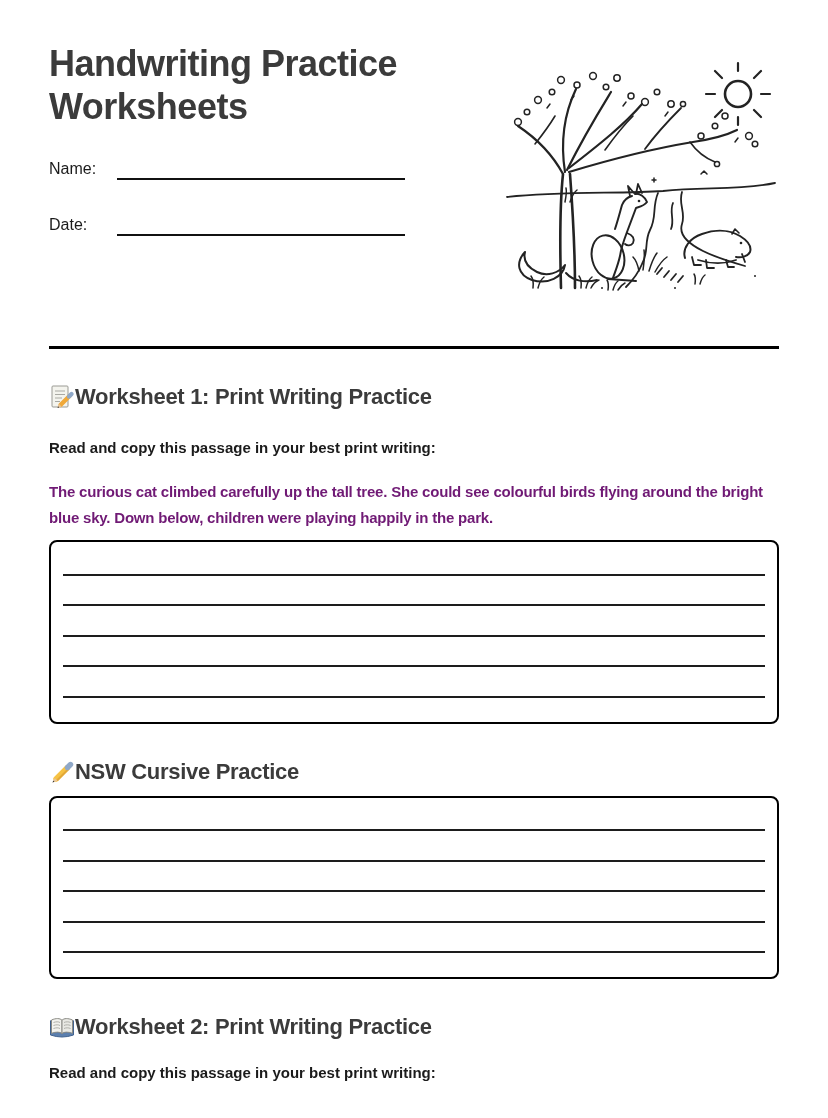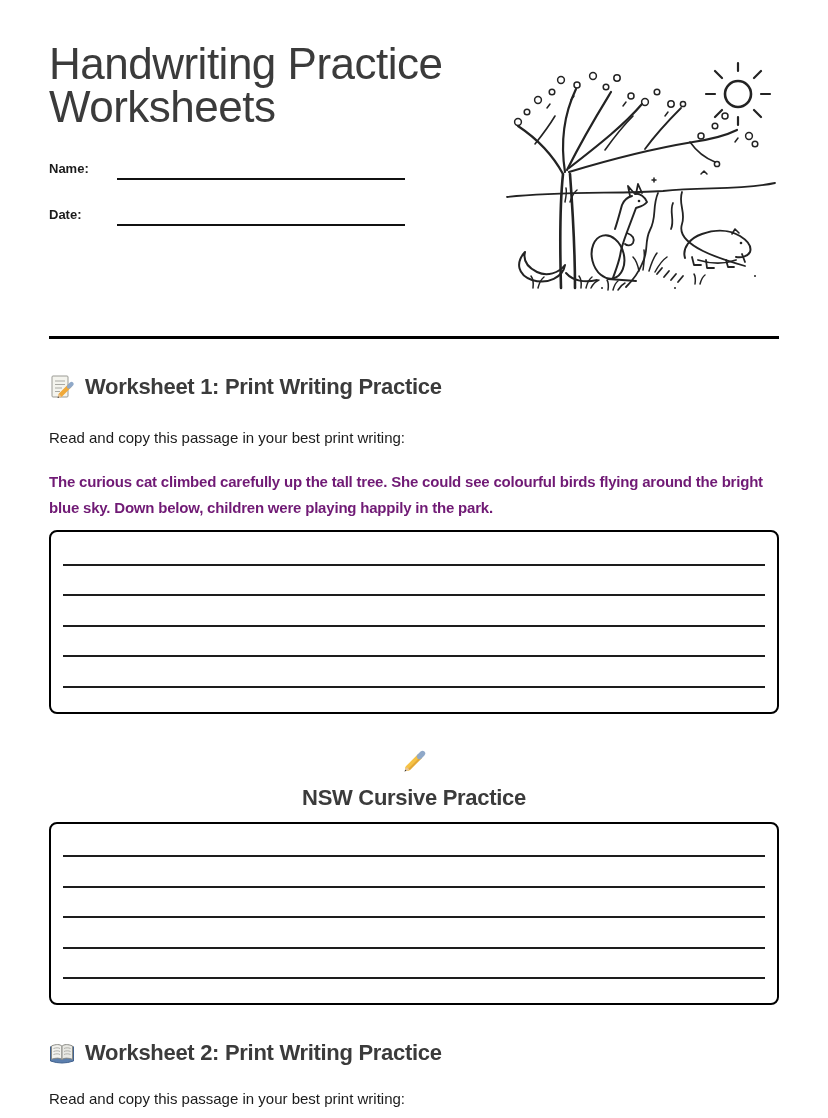--- a/index.html
+++ b/index.html
@@ -12,33 +12,33 @@
     margin: 0 auto;
     background: #ffffff;
     padding: 0 49px;
     overflow: hidden;
     color: #1b1b1b;
   }
   
   .doc-title {
     margin-top: 42px;
     width: 460px;
-    font-size: 44px;
+    font-size: 36px;
     line-height: 43px;
-    font-weight: normal;
+    font-weight: bold;
     color: #3b3b3b;
     letter-spacing: -0.5px;
   }
   .fields { margin-top: 28px; }
   .field-row { display: flex; align-items: flex-end; height: 24px; }
-  .field-row + .field-row { margin-top: 22px; }
+  .field-row + .field-row { margin-top: 32px; }
   .field-label {
     width: 68px;
-    font-size: 13px;
-    font-weight: bold;
+    font-size: 16px;
+    font-weight: normal;
     color: #1b1b1b;
     line-height: 22px;
   }
   .field-line {
     width: 288px;
     border-bottom: 2px solid #111;
     height: 22px;
     font-size: 14px;
   }
   .illustration {
@@ -51,54 +51,53 @@
   
   .rule {
     margin-top: 110px;
     height: 3px;
     background: #000;
     border: none;
   }
   h2.section-heading {
     display: flex;
     align-items: center;
-    gap: 10px;
     margin-top: 34px;
     font-size: 22px;
     line-height: 28px;
     font-weight: bold;
     color: #3b3b3b;
     letter-spacing: -0.3px;
   }
   h2.section-heading .emoji { flex: 0 0 auto; display: inline-flex; }
   .instruction {
     margin-top: 27px;
     font-size: 15px;
     line-height: 20px;
-    font-weight: normal;
+    font-weight: bold;
     color: #1b1b1b;
   }
   .passage {
     margin-top: 21px;
     font-size: 15px;
     line-height: 25.5px;
     font-weight: bold;
     color: #701a75;
     letter-spacing: -0.2px;
   }
   
   .write-box {
     margin-top: 10px;
     border: 2.5px solid #000;
     border-radius: 8px;
     padding: 3px 12px 24px 12px;
     background: #fff;
   }
   .write-line { height: 30.5px; border-bottom: 2px solid #1d1d1d; }
-  .mt26 { margin-top: 26px; flex-direction: column; }
+  .mt26 { margin-top: 26px; }
   .mt27 { margin-top: 27px; text-align: right; }
   .mt22 { margin-top: 22px; }
 </style>
 </head>
 <body>
 
 <div class="page">
 
   <h1 class="doc-title">Handwriting Practice Worksheets</h1>
 

